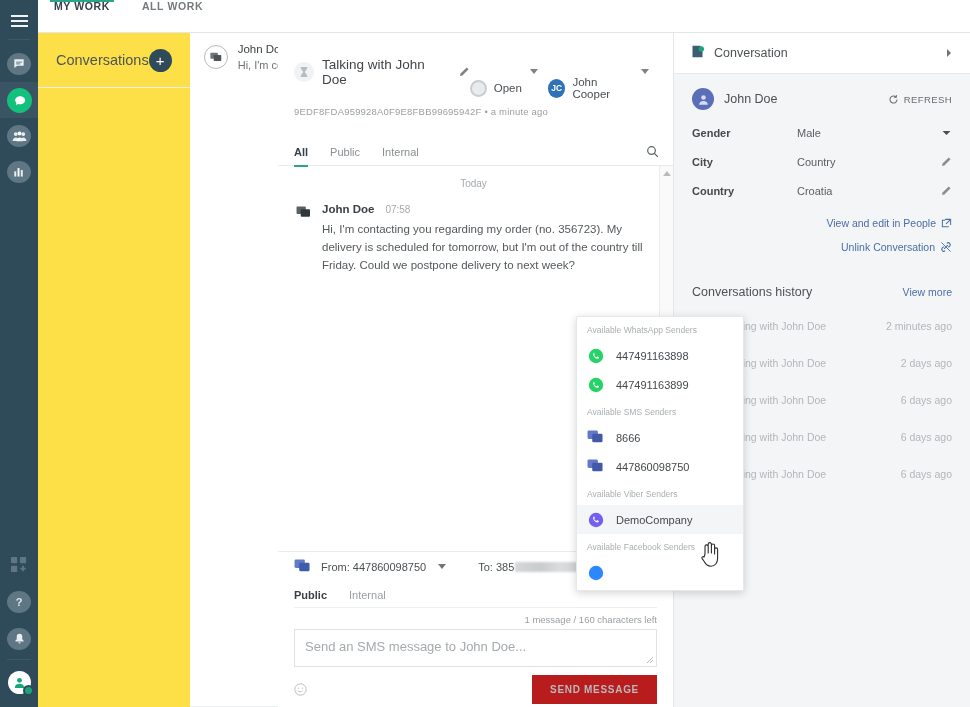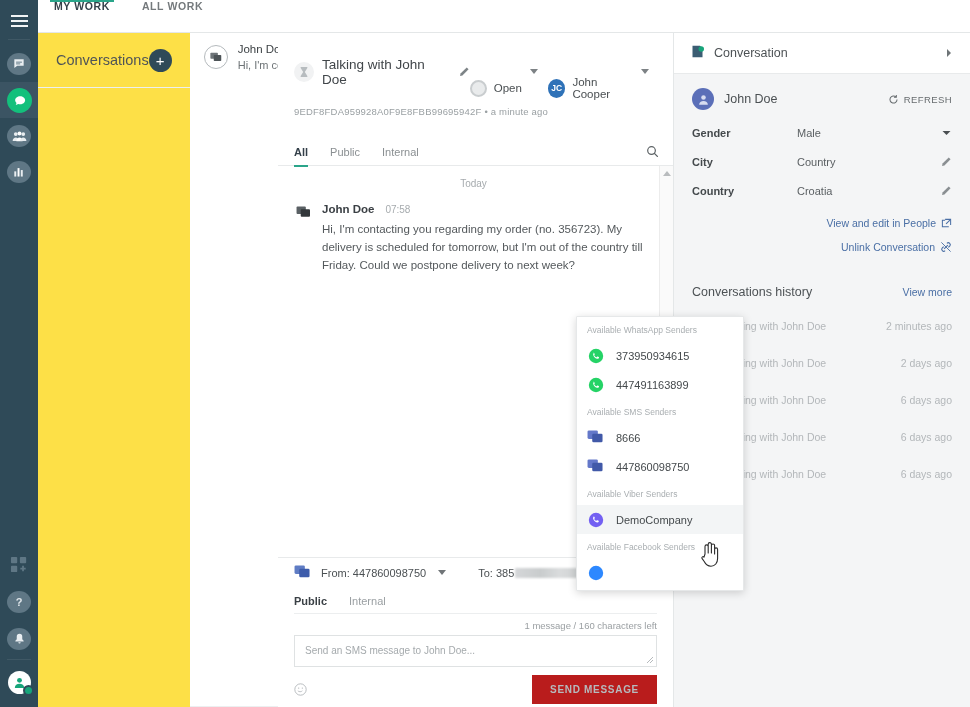--- a/index.html
+++ b/index.html
@@ -213,22 +213,22 @@
     display: inline-block; height: 10px; width: 64px; vertical-align: -1px;
     background: linear-gradient(90deg,#d5d7d9,#c9cccd 40%,#dadcdd 70%,#cfd2d3);
     filter: blur(1.2px); border-radius: 1px; margin-left: 1px;
   }
   .comp-tabs { display:flex; align-items:center; height: 26px; border-bottom: 1px solid #eceeef; }
   .comp-tab { font-size: 11px; color: #9a9fa2; margin-right: 22px; height:26px; display:flex; align-items:center; position:relative; cursor:pointer;}
   .comp-tab.active { color: #3a4045; font-weight: 700; }
   .charcount { text-align: right; font-size: 9.5px; color: #9a9fa2; padding: 6px 0 4px 0; }
   .textarea-wrap { position: relative; }
   .comp-ta {
-    width: 100%; height: 32px; border: 1px solid #dfe2e3; outline: none; resize: none;
-    font-family: "Liberation Sans", sans-serif; font-size: 10px; color: #5c6164;
+    width: 100%; height: 38px; border: 1px solid #dfe2e3; outline: none; resize: none;
+    font-family: "Liberation Sans", sans-serif; font-size: 13px; color: #5c6164;
     padding: 9px 10px; background: #fff;
   }
   .comp-ta::placeholder { color: #a5aaad; }
   .grip { position:absolute; right: 3px; bottom: 3px; pointer-events:none; }
   .comp-foot { display: flex; align-items: center; height: 36px; }
   .emoji-btn { cursor: pointer; display:flex; }
   .send-btn {
     margin-left: auto; background: #b91c1c; color: #b6babd;
     font-size: 10px; letter-spacing: .7px; font-weight: 700;
     padding: 9px 18px; border: none; cursor: pointer;
@@ -524,21 +524,21 @@
 
         <div class="sender-pop">
           <div class="sp-group">Available WhatsApp Senders</div>
           <div class="sp-item">
             <span class="sp-ico">
               <svg width="16" height="16" viewBox="0 0 16 16">
                   <circle cx="8" cy="8" r="7.2" fill="#25D366"></circle>
                   <path fill="#fff" d="M5.3 4.6c.3-.1.6 0 .8.3l.6 1c.1.2.1.4 0 .6l-.4.5c-.1.2-.1.3 0 .5.4.7 1 1.3 1.8 1.7.2.1.4.1.5 0l.5-.5c.2-.1.4-.2.6-.1l1 .5c.3.1.4.4.3.7-.2.7-.9 1.1-1.6 1-1.9-.2-3.9-2.2-4.2-4.1-.1-.7.3-1.4.9-1.6z"></path>
                 </svg>
             </span>
-            <span>373950934615</span>
+            <span>447491163898</span>
           </div>
           <div class="sp-item">
             <span class="sp-ico">
               <svg width="16" height="16" viewBox="0 0 16 16">
                   <circle cx="8" cy="8" r="7.2" fill="#25D366"></circle>
                   <path fill="#fff" d="M5.3 4.6c.3-.1.6 0 .8.3l.6 1c.1.2.1.4 0 .6l-.4.5c-.1.2-.1.3 0 .5.4.7 1 1.3 1.8 1.7.2.1.4.1.5 0l.5-.5c.2-.1.4-.2.6-.1l1 .5c.3.1.4.4.3.7-.2.7-.9 1.1-1.6 1-1.9-.2-3.9-2.2-4.2-4.1-.1-.7.3-1.4.9-1.6z"></path>
                 </svg>
             </span>
             <span>447491163899</span>
           </div>

